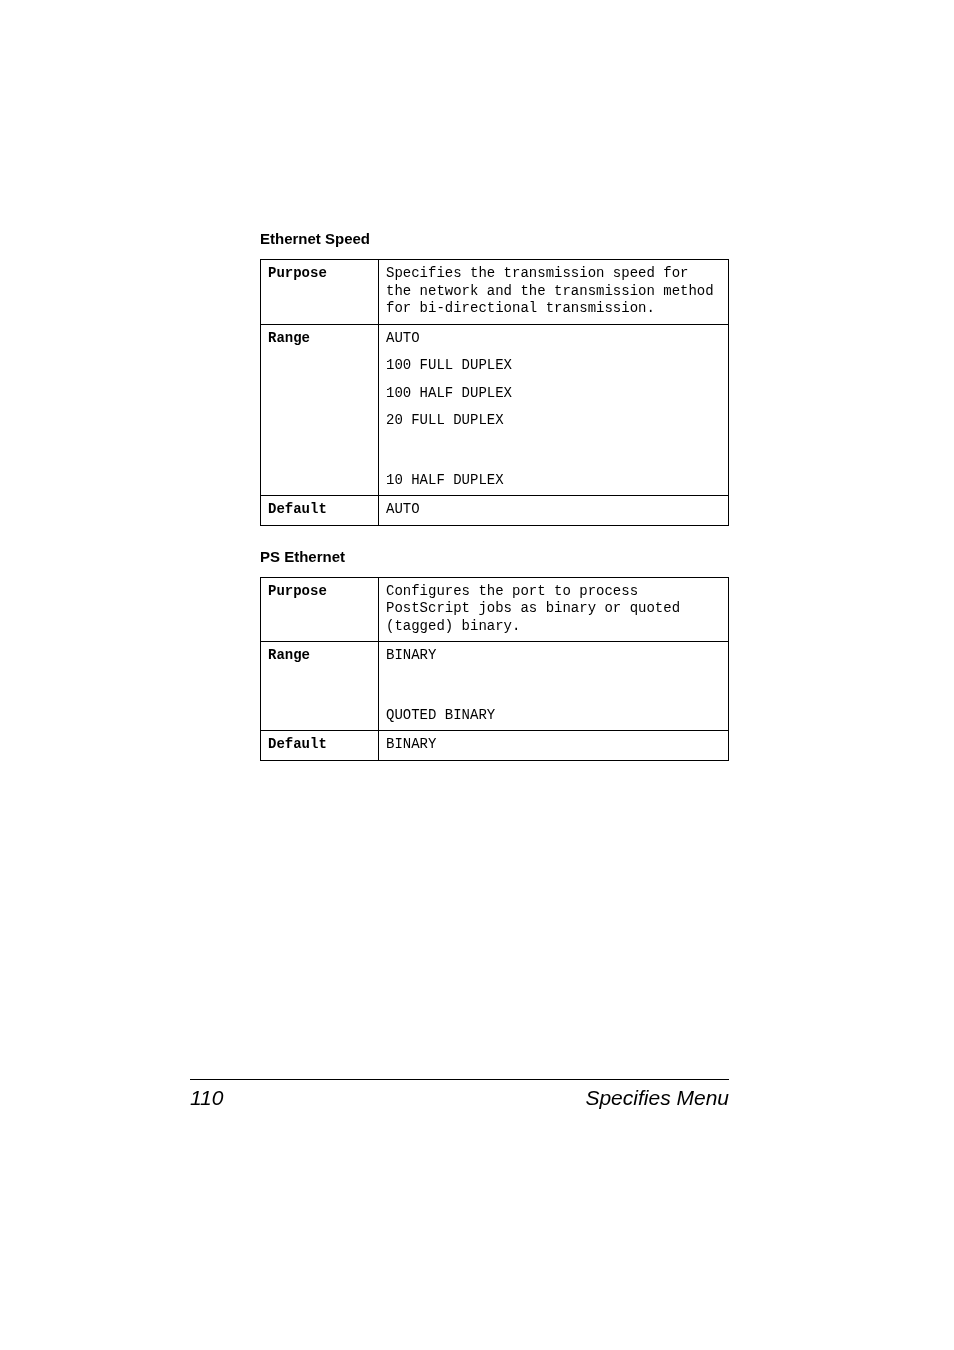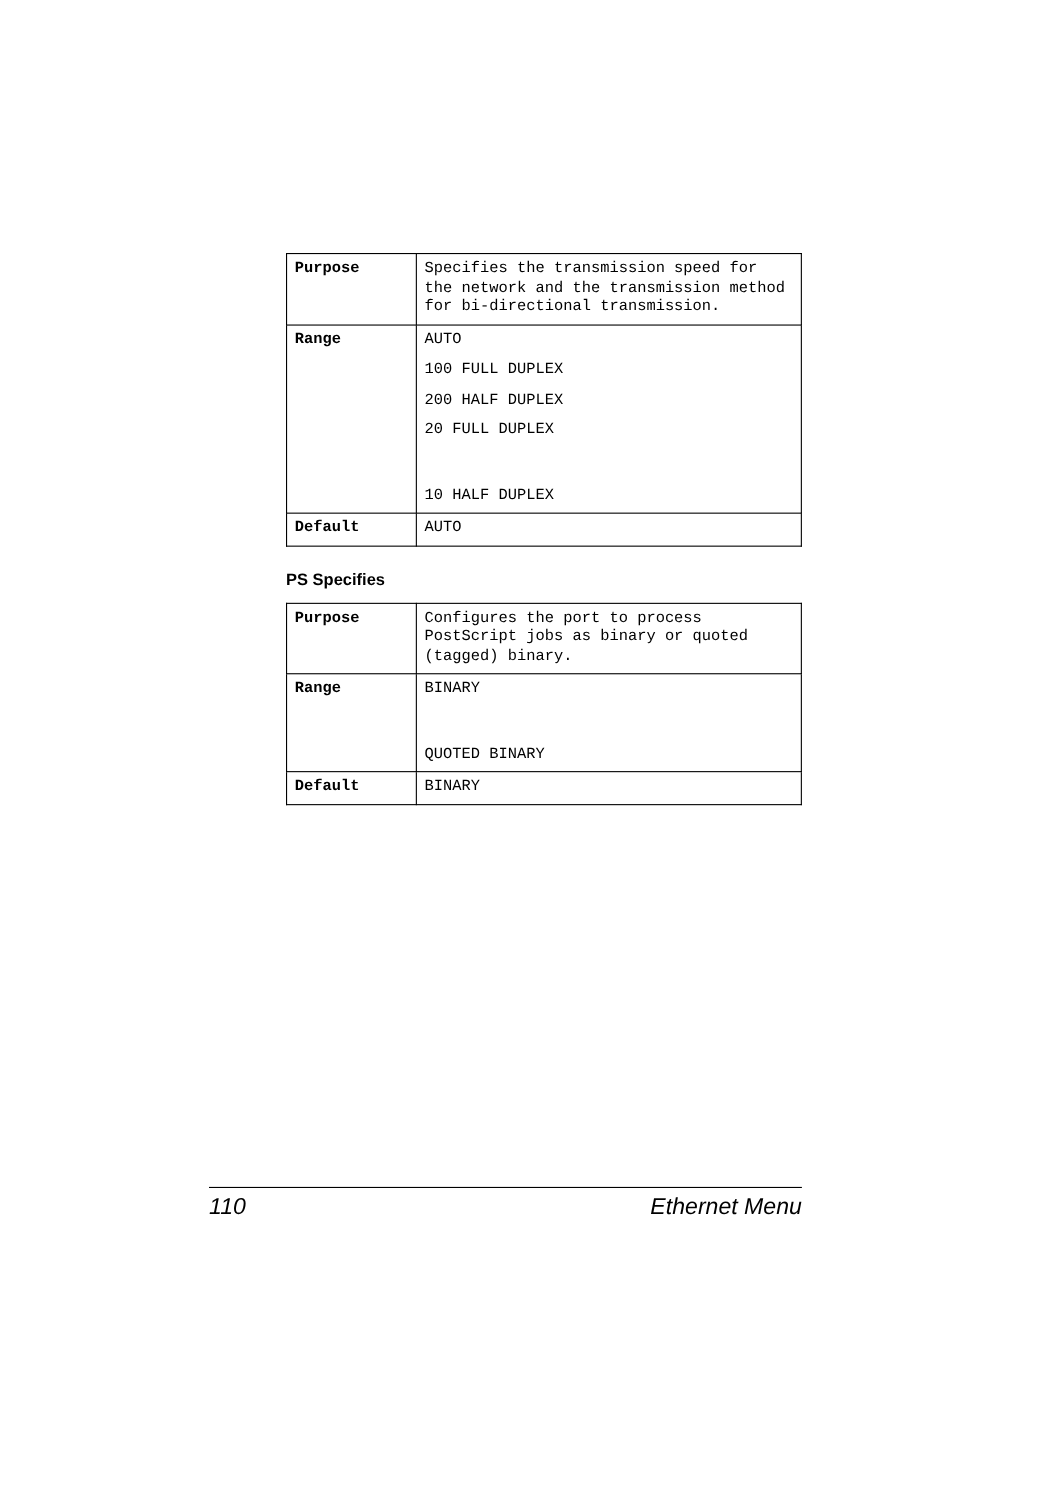--- a/index.html
+++ b/index.html
@@ -60,47 +60,48 @@
     justify-content: space-between;
     font-style: italic;
     font-size: 21px;
   }
 </style>
 </head>
 <body>
 
 <div class="page">
 
+  <div class="section-heading">Ethernet Speed</div>
 
   <table class="ref">
     <tbody>
         <tr>
       <td class="key">Purpose</td>
       <td>Specifies the transmission speed for the network and the transmission method for bi-directional transmission.</td>
     </tr>
     <tr>
       <td class="key">Range</td>
       <td>
         <div class="range-list">
           <div>AUTO</div>
           <div>100 FULL DUPLEX</div>
-          <div>200 HALF DUPLEX</div>
+          <div>100 HALF DUPLEX</div>
           <div>20 FULL DUPLEX</div>
           <div>10 HALF DUPLEX</div>
         </div>
       </td>
     </tr>
     <tr>
       <td class="key">Default</td>
       <td>AUTO</td>
     </tr>
   </tbody>
     </table>
 
-  <div class="section-heading">PS Specifies</div>
+  <div class="section-heading">PS Ethernet</div>
 
   <table class="ref">
     <tbody>
         <tr>
       <td class="key">Purpose</td>
       <td>Configures the port to process PostScript jobs as binary or quoted (tagged) binary.</td>
     </tr>
     <tr>
       <td class="key">Range</td>
       <td>
@@ -114,14 +115,14 @@
       <td class="key">Default</td>
       <td>BINARY</td>
     </tr>
   </tbody>
     </table>
 
 </div>
 
 <div class="footer">
   <span>110</span>
-  <span>Ethernet Menu</span>
+  <span>Specifies Menu</span>
 </div>
 
 </body></html>

